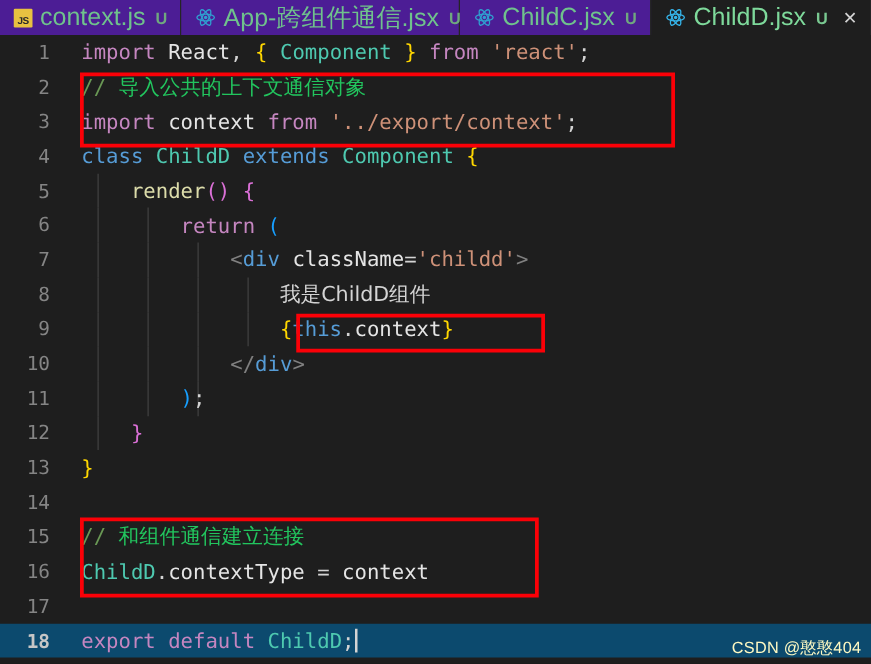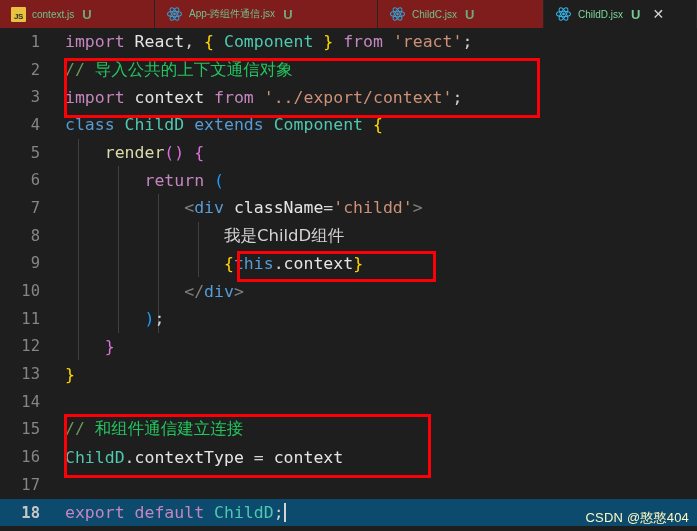--- a/index.html
+++ b/index.html
@@ -31,35 +31,35 @@
     background: #252526;
     display: flex;
     align-items: stretch;
     font-family: "Liberation Sans", sans-serif;
   }
   .tab {
     display: flex;
     align-items: center;
     gap: 6px;
     padding: 0 10px 0 11px;
-    background: #7f1d1d;
+    background: #4c1d95;
     border-right: 1px solid #252526;
     color: #8a9a8f;
     font-size: 13.5px;
     white-space: nowrap;
     box-sizing: border-box;
     position: relative;
   }
   .tab.active {
     background: #1e1e1e;
     color: #7ec699;
   }
   .tab-label {
     color: #6fc28c;
-    font-size: 10px;
+    font-size: 20px;
   }
   .tab.active .tab-label { color: #7ed99b; }
   .tab-dirty {
     color: #6fa87f;
     font-size: 13px;
     font-weight: bold;
     margin-left: 2px;
   }
   .tab.active .tab-dirty { color: #79c991; }
   .tab-close {

